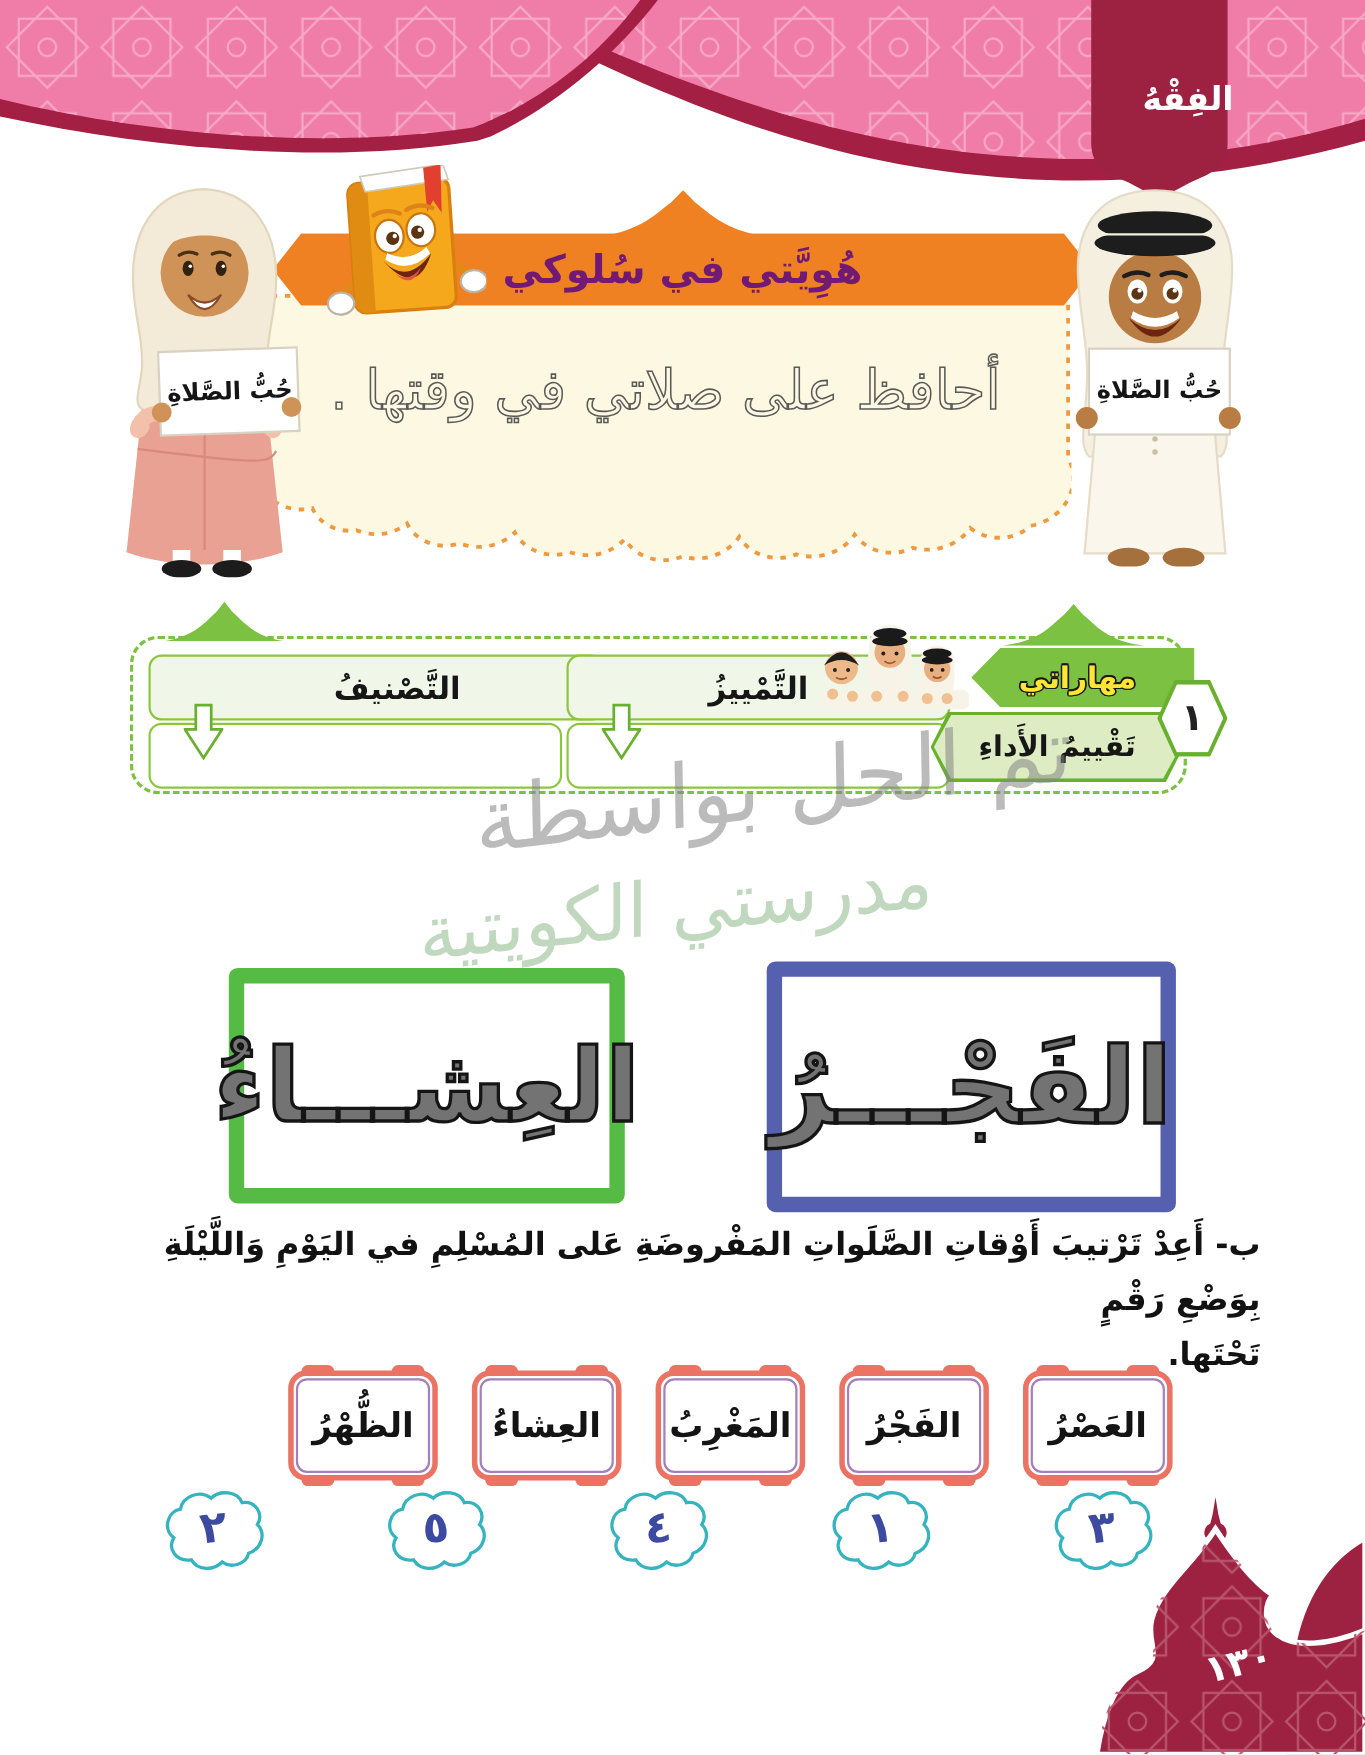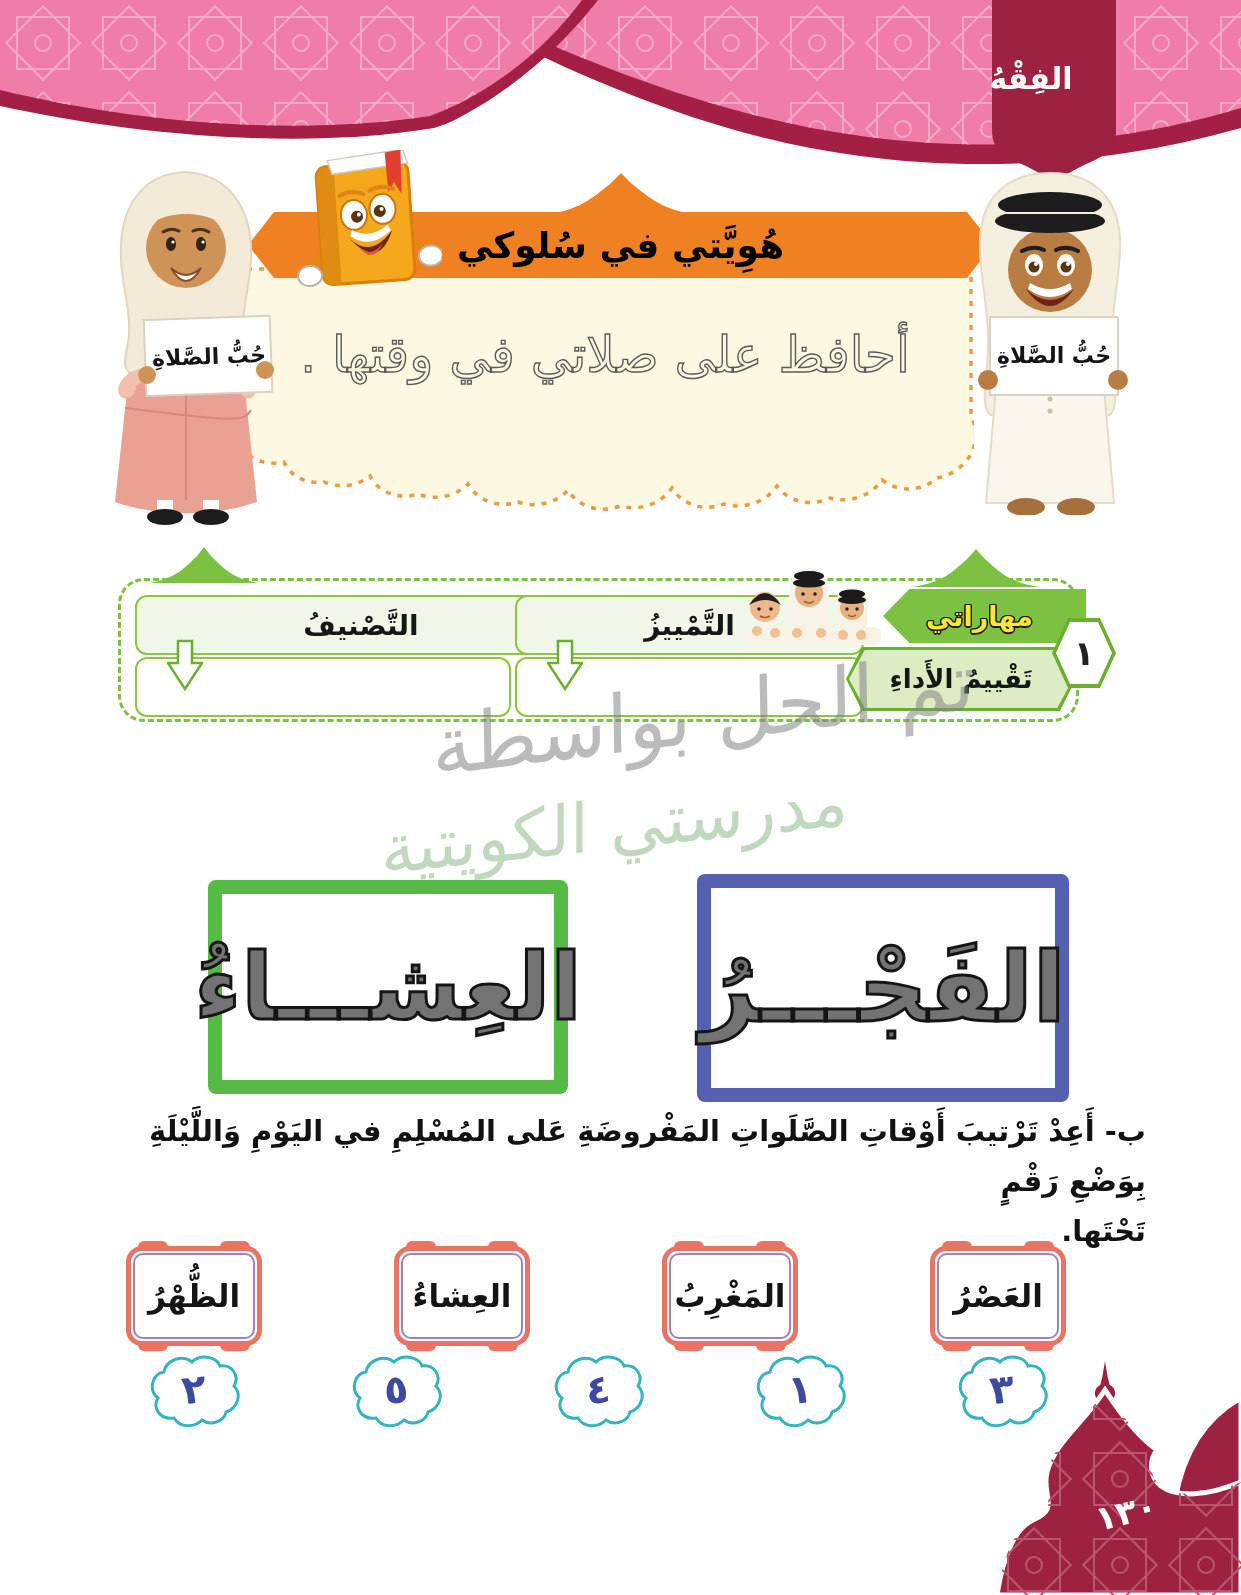--- a/index.html
+++ b/index.html
@@ -7,21 +7,21 @@
         font-family:"DejaVu Sans","Liberation Sans",sans-serif;margin:0 auto;}
   .abs{position:absolute;}
   .flexc{display:flex;align-items:center;justify-content:center;}
 
   
   .fiqh-label{color:#fff;font-size:30px;font-weight:700;text-align:center;direction:rtl;}
 
   
   .banner-band{background:#f08123;
     clip-path:polygon(26px 0,719px 0,745px 33px,719px 66px,26px 66px,0 33px);}
-  .banner-title{color:#000000;font-size:36px;font-weight:700;direction:rtl;}
+  .banner-title{color:#701a75;font-size:36px;font-weight:700;direction:rtl;}
 
   
   .bubble-text{direction:rtl;text-align:left;font-size:50px;font-weight:500;
     color:transparent;-webkit-text-stroke:1.4px #5a5a5a;letter-spacing:2px;}
 
   
   .sign-text{direction:rtl;font-size:22px;font-weight:700;color:#151515;text-align:center;}
 
   
   .skills-box{border:3px dashed #7cc142;border-radius:26px;}
@@ -46,21 +46,21 @@
   .w-green{color:#3faa49;}
 
   
   .color-box{background:#fff;box-sizing:border-box;border-radius:8px;}
   .outline-word{direction:rtl;font-weight:700;color:#737373;-webkit-text-stroke:3px #151515;}
 
   
   .wm{direction:rtl;white-space:nowrap;font-weight:400;}
 
   
-  .cards-row{display:flex;justify-content:space-between;}
+  .cards-row{display:flex;justify-content:flex-end;gap:31px;}
   .card{position:relative;width:136px;height:100px;}
   .card-tab{position:absolute;width:30px;height:16px;background:#ea7364;border-radius:6px;}
   .card-frame{position:absolute;inset:0;border:5px solid #ea7364;border-radius:16px;background:#fff;}
   .card-inner{position:absolute;inset:7px;border:2px solid #a47fb9;border-radius:10px;
     display:flex;align-items:center;justify-content:center;}
   .card-label{direction:rtl;font-size:31px;font-weight:700;color:#141414;}
 
   
   .clouds-row{display:flex;justify-content:space-between;}
   .cloud{position:relative;width:92px;height:78px;}
@@ -98,21 +98,21 @@
     <path d="M448,0 H1241 V108 C1115,146 985,152 868,137 C705,116 558,50 452,0 Z" fill="url(#pStar)"></path>
 
     <path d="M0,0 H598 C558,52 502,98 446,124 L434,128 C300,150 140,136 0,106 Z" fill="#a32044"></path>
     <path d="M0,0 H582 C548,46 498,88 440,112 L430,116 C300,136 140,124 0,90 Z" fill="#f07ca8"></path>
     <path d="M0,0 H582 C548,46 498,88 440,112 L430,116 C300,136 140,124 0,90 Z" fill="url(#pStar)"></path>
   </svg>
 
   <svg class="abs" style="left:990px;top:0;" width="128" height="182" viewBox="0 0 128 182">
     <path d="M2,0 H126 V130 C126,152 112,157 92,166 L64,181 L36,166 C16,157 2,152 2,130 Z" fill="#9d2241"></path>
   </svg>
-  <div class="abs flexc" style="left:967px;top:48px;width:128px;height:60px;">
+  <div class="abs flexc" style="left:1016px;top:48px;width:128px;height:60px;align-items:flex-end;">
     <span class="fiqh-label">الفِقْهُ</span>
   </div>
 
   <svg class="abs" style="left:232px;top:266px;" width="742" height="252" viewBox="0 0 742 252">
     <path d="M3,3 H739 V150
              A48,44 0 0 1 705,212 A40,36 0 0 1 650,214 A46,42 0 0 1 598,232
              A40,36 0 0 1 545,220 A46,42 0 0 1 492,238 A40,36 0 0 1 440,222
              A46,42 0 0 1 388,240 A40,36 0 0 1 336,224 A44,40 0 0 1 286,236
              A40,36 0 0 1 236,218 A44,40 0 0 1 186,228 A38,34 0 0 1 138,210
              A42,38 0 0 1 92,216 A36,32 0 0 1 52,196 A40,36 0 0 1 3,170 Z" fill="#fdf8e2" stroke="#ef9a3f" stroke-width="3.5" stroke-dasharray="5 7"></path>
@@ -336,20 +336,30 @@
         <span class="card-label">المَغْرِبُ</span>
       </div>
     </div>
     <div class="card">
       <div class="card-tab" style="top:-5px;left:12px;"></div>
       <div class="card-tab" style="top:-5px;right:12px;"></div>
       <div class="card-tab" style="bottom:-5px;left:12px;"></div>
       <div class="card-tab" style="bottom:-5px;right:12px;"></div>
       <div class="card-frame"></div>
       <div class="card-inner">
+        <span class="card-label">الفَجْرُ</span>
+      </div>
+    </div>
+    <div class="card">
+      <div class="card-tab" style="top:-5px;left:12px;"></div>
+      <div class="card-tab" style="top:-5px;right:12px;"></div>
+      <div class="card-tab" style="bottom:-5px;left:12px;"></div>
+      <div class="card-tab" style="bottom:-5px;right:12px;"></div>
+      <div class="card-frame"></div>
+      <div class="card-inner">
         <span class="card-label">العَصْرُ</span>
       </div>
     </div>
   </div>
 
   <div class="abs clouds-row" style="left:148px;top:1354px;width:900px;height:86px;" dir="ltr">
     <div class="cloud">
       <svg width="92" height="78" viewBox="0 0 92 78">
         <path d="M26,64 C12,66 4,54 10,44 C0,36 4,20 16,18 C18,6 34,0 44,8 C52,0 68,2 72,12 C84,10 92,22 86,32 C94,40 90,54 78,58 C76,68 62,72 54,66 C46,74 32,74 26,64 Z" fill="#fff" stroke="#35b4bf" stroke-width="3"></path>
       </svg>

